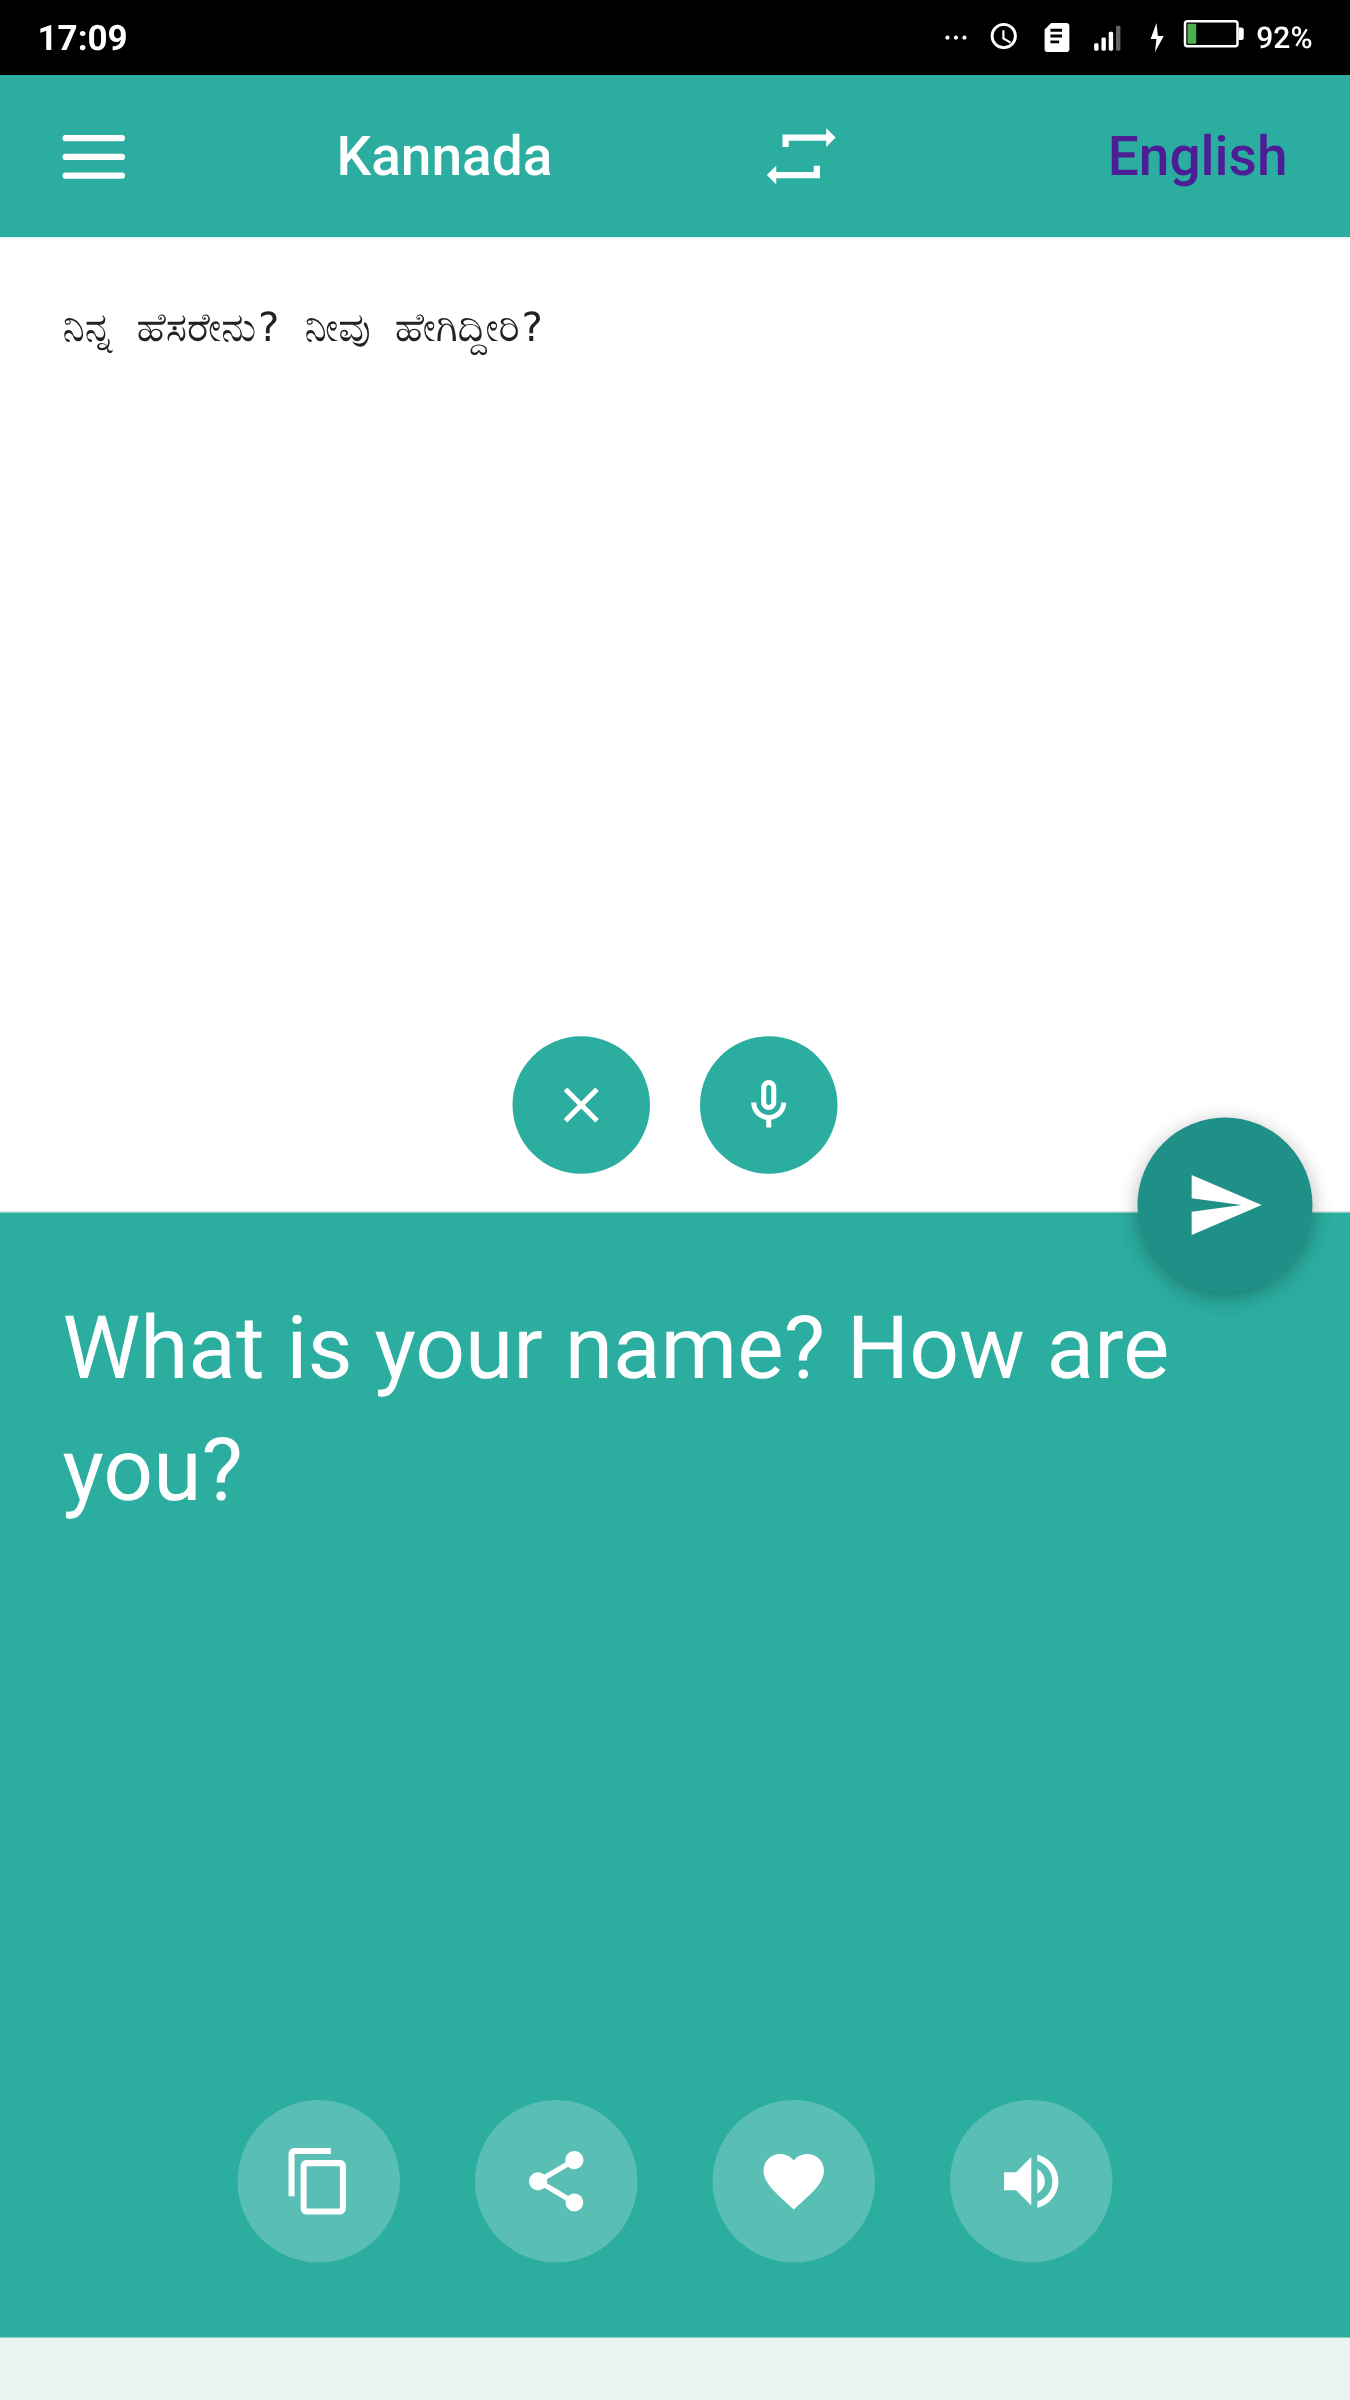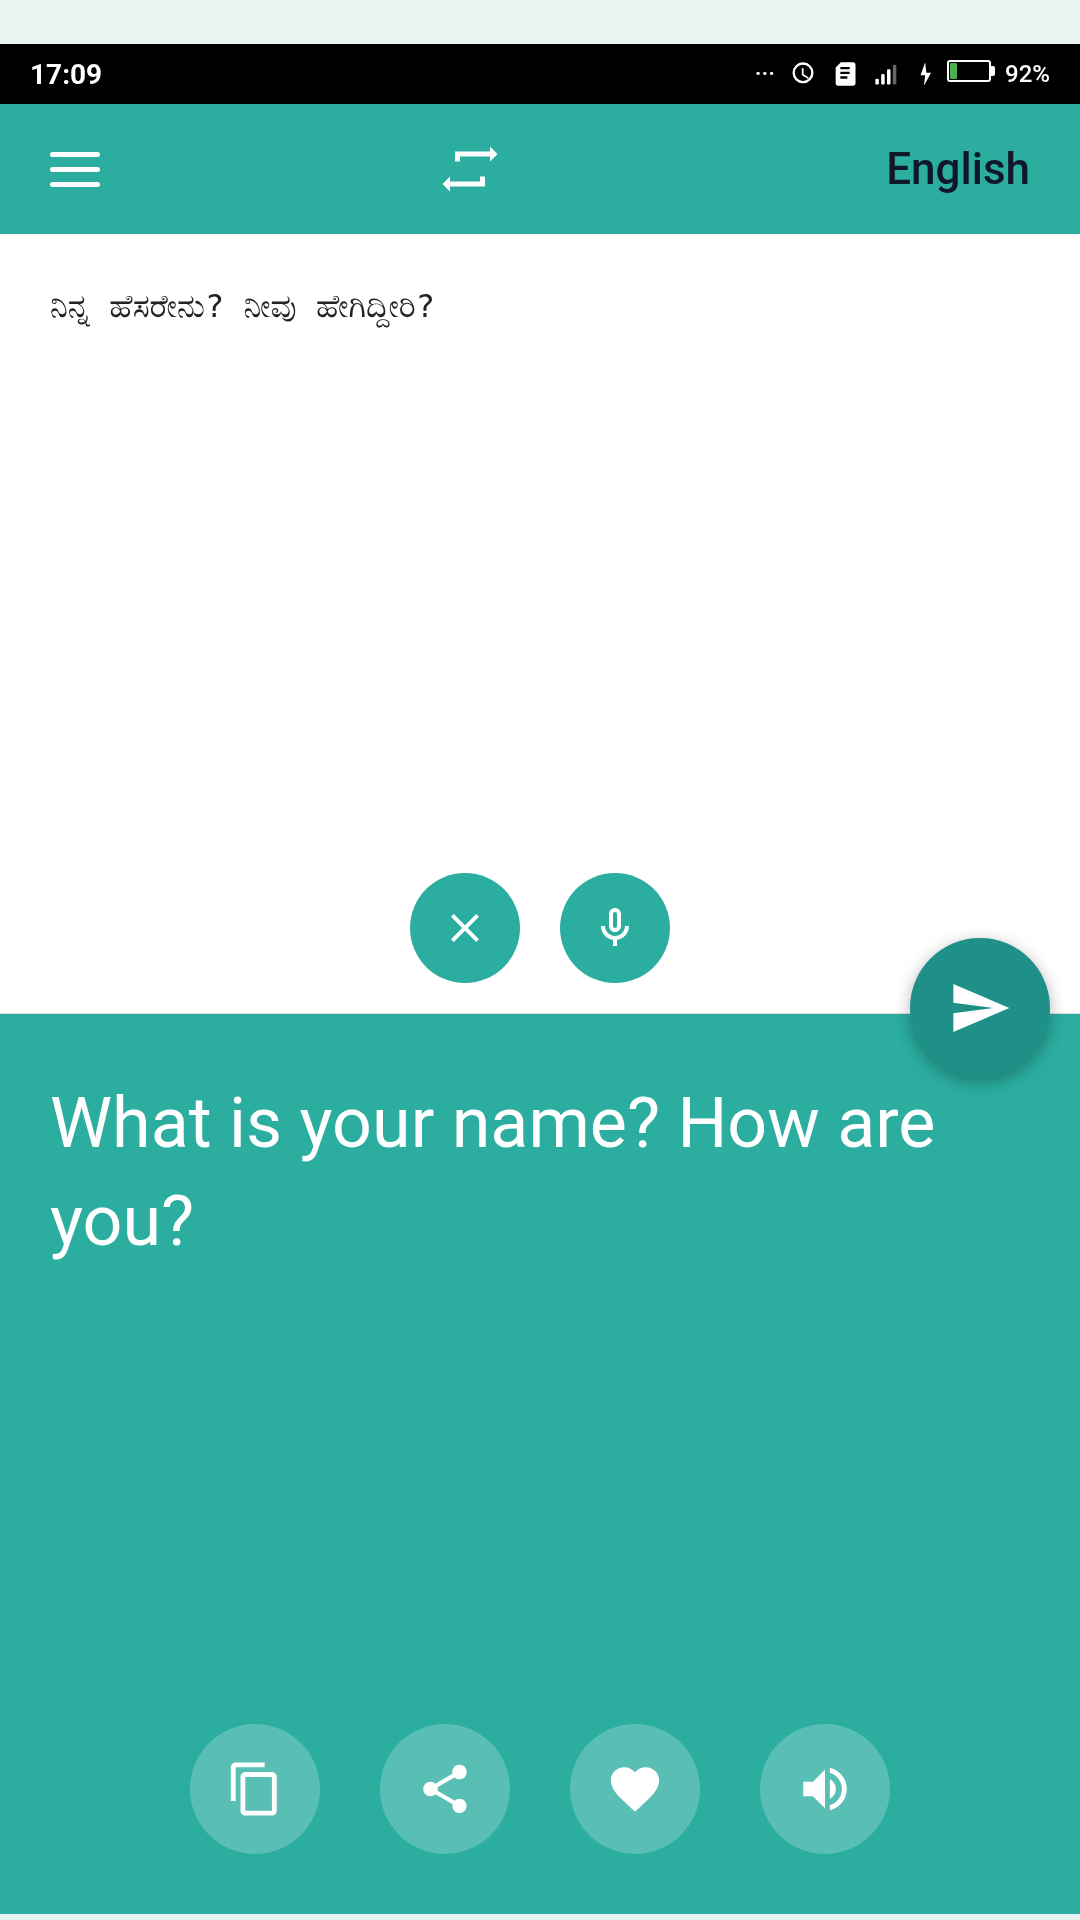--- a/index.html
+++ b/index.html
@@ -18,21 +18,20 @@
       width: 100%;
       height: 60px;
       background: #000;
       display: flex;
       align-items: center;
       justify-content: space-between;
       padding: 0 30px;
       color: white;
       font-size: 28px;
       font-weight: 500;
-      margin-top: 44px;
     }
     .status-bar-left { font-weight: bold; }
     .status-bar-right {
       display: flex;
       align-items: center;
       gap: 14px;
       font-size: 24px;
     }
     .battery-body {
       width: 44px;
@@ -92,21 +91,21 @@
       color: white;
       font-size: 44px;
       font-weight: 500;
     }
     .toolbar-swap-icon {
       color: white;
       font-size: 52px;
       cursor: pointer;
     }
     .toolbar-lang-target {
-      color: #0f172a;
+      color: #4c1d95;
       font-size: 44px;
       font-weight: 500;
       margin-left: 46px;
     }
 
     
     .input-section {
       width: 100%;
       background: white;
       position: relative;
@@ -250,20 +249,21 @@
     <span>92%</span>
   </div>
 </div>
 
 <div class="toolbar">
   <div class="toolbar-menu-icon">
     <span></span>
     <span></span>
     <span></span>
   </div>
+  <span class="toolbar-lang-source">Kannada</span>
   <span class="toolbar-swap-icon">
     <svg width="60" height="60" viewBox="0 0 24 24" fill="white">
       <path d="M16 17H4v-2l-3 3 3 3v-2h14v-4h-2v2zM8 7h12v2l3-3-3-3v2H6v4h2V7z"></path>
     </svg>
   </span>
   <span class="toolbar-lang-target">English</span>
 </div>
 
 <div class="input-section">
   <textarea class="input-textarea" style="">ನಿನ್ನ ಹೆಸರೇನು? ನೀವು ಹೇಗಿದ್ದೀರಿ?</textarea>

